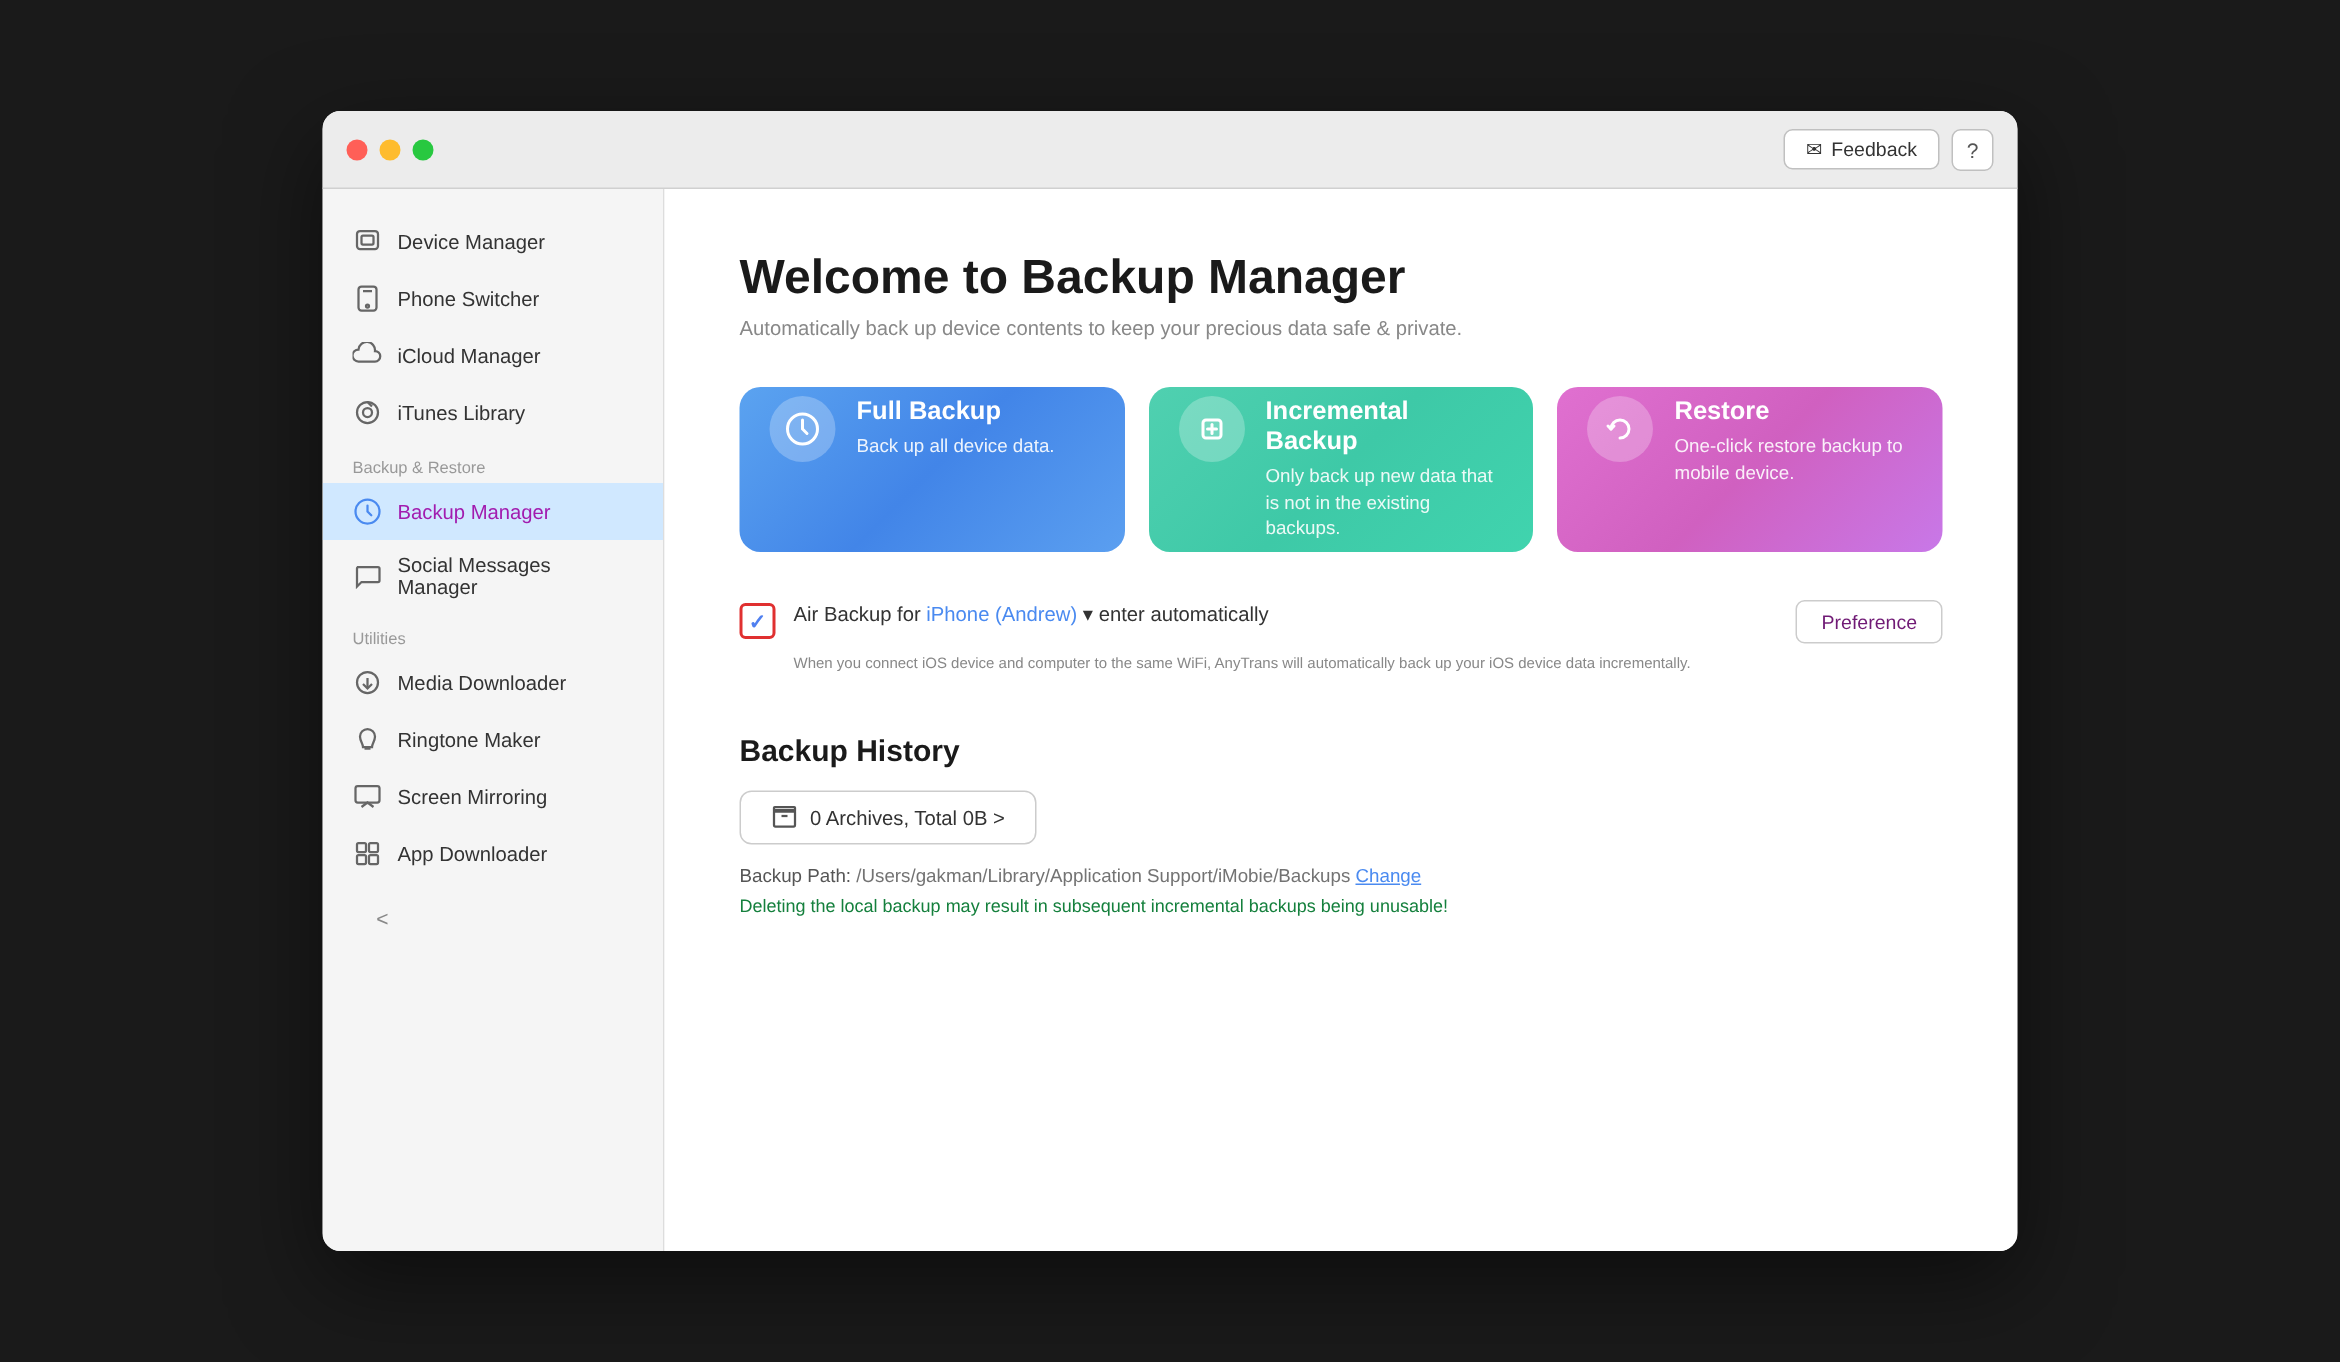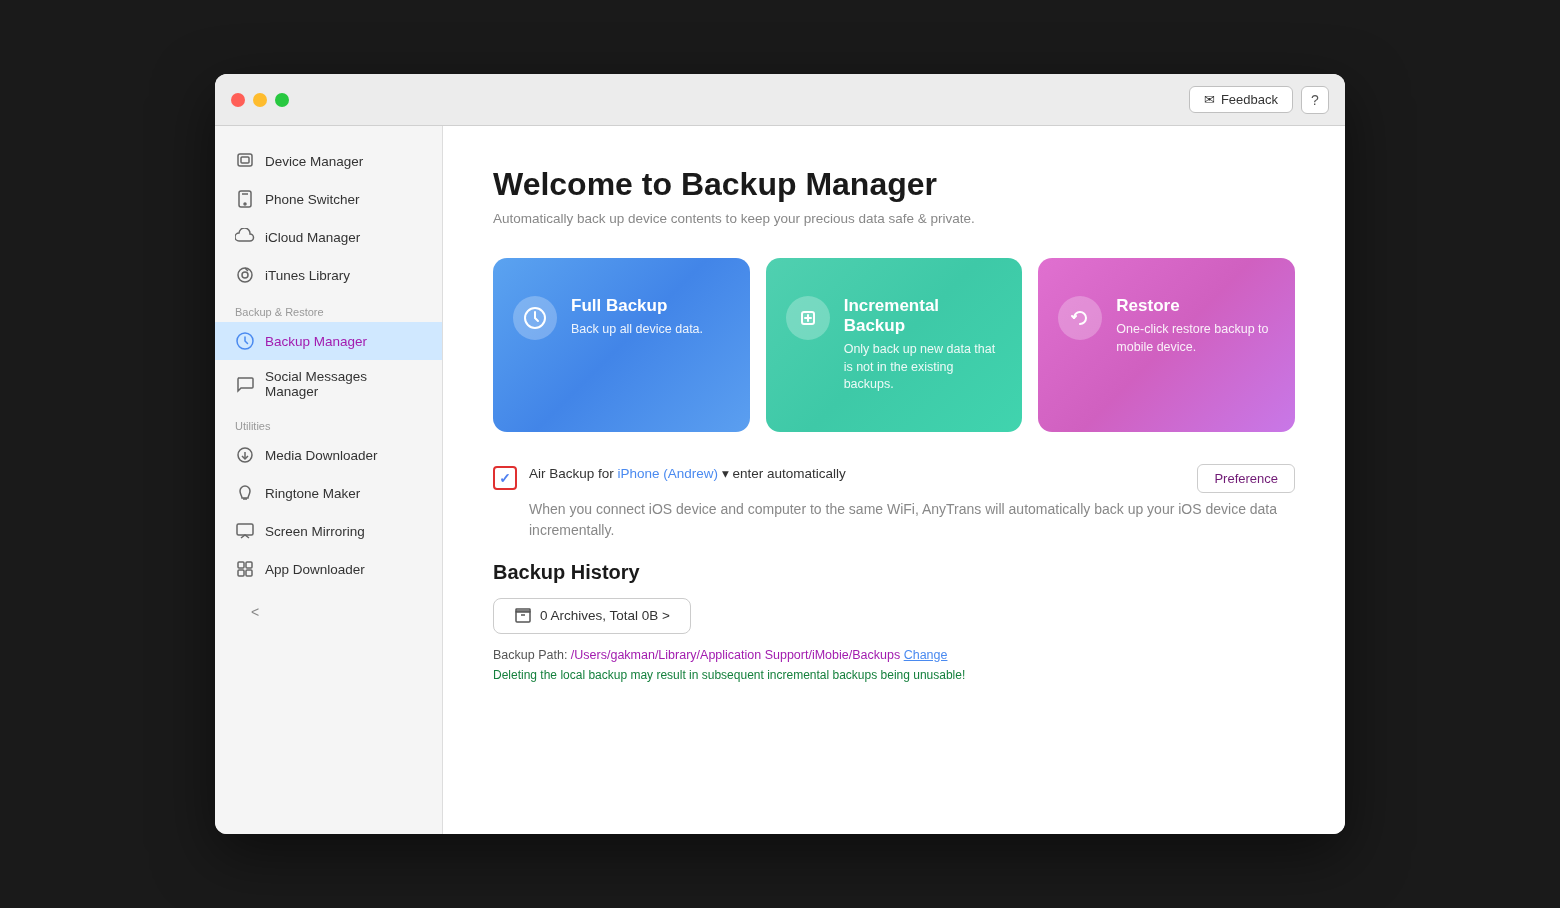--- a/index.html
+++ b/index.html
@@ -132,21 +132,21 @@
       margin-bottom: 32px;
     }
     .cards-row {
       display: flex;
       gap: 16px;
       margin-bottom: 32px;
     }
     .card {
       flex: 1;
       border-radius: 14px;
-      padding: 38px 20px;
+      padding: 6px 20px;
       color: white;
       cursor: pointer;
       min-height: 110px;
       display: flex;
       align-items: flex-start;
       gap: 14px;
     }
     .card-full {
       background: linear-gradient(135deg, #5ba3f0, #4285e8, #5b9ff0);
     }
@@ -203,24 +203,24 @@
     .air-backup-text {
       flex: 1;
       font-size: 13.5px;
       color: #333;
       line-height: 1.5;
     }
     .air-backup-text span.device-name {
       color: #4a8af0;
     }
     .air-backup-desc {
-      font-size: 14px;
+      font-size: 10px;
       color: #888;
       margin-left: 36px;
-      margin-bottom: 20px;
+      margin-bottom: 40px;
       line-height: 1.5;
     }
     .preference-btn {
       padding: 6px 16px;
       border: 1px solid #ccc;
       border-radius: 6px;
       background: white;
       font-size: 13px;
       color: #701a75;
       cursor: pointer;
@@ -245,21 +245,21 @@
       color: #333;
       cursor: pointer;
       margin-bottom: 14px;
     }
     .backup-path-row {
       font-size: 12.5px;
       color: #555;
       margin-bottom: 6px;
     }
     .backup-path-row span.path {
-      color: #a21caf;
+      color: #737373;
     }
     .backup-path-row a {
       color: #4a8af0;
       text-decoration: underline;
       cursor: pointer;
     }
     .backup-warning {
       font-size: 12px;
       color: #15803d;
     }

